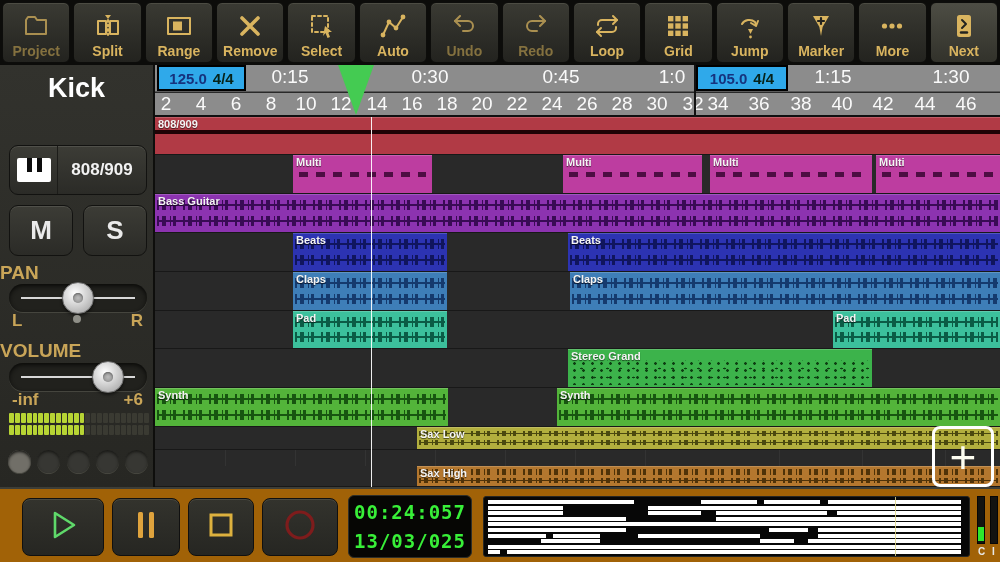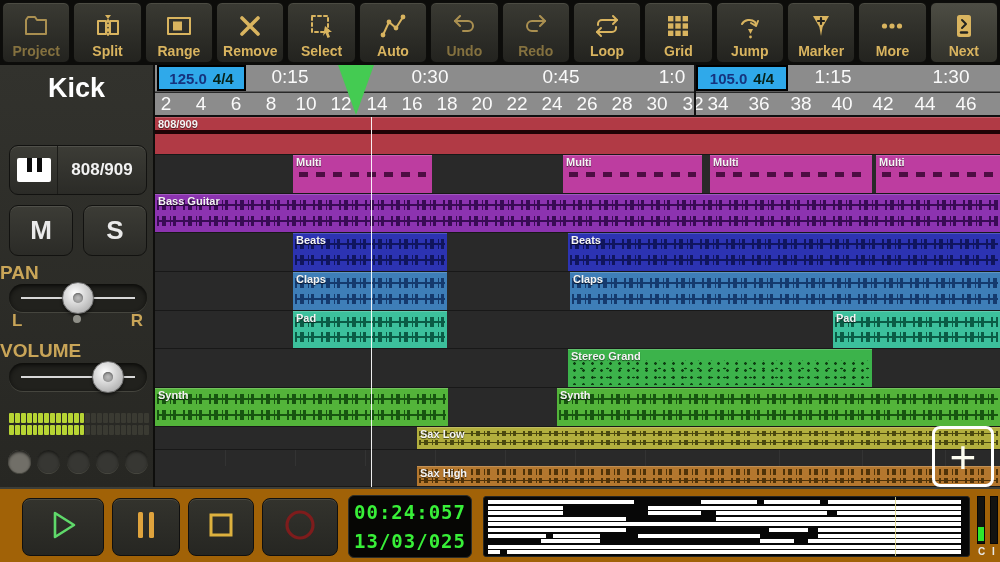--- a/index.html
+++ b/index.html
@@ -264,20 +264,24 @@
     <div class="scale-row" style="top:246px;">
       <span>L</span>
       <span>R</span>
     </div>
     <div class="center-dot" style="top:250px;"></div>
 
     <div class="gold-label" style="top:275px;">VOLUME</div>
     <div class="slider" style="top:298px;">
       <div class="groove"></div>
       <div class="knob" id="vol-knob" style="left: 72%;"></div>
+    </div>
+    <div class="scale-row" style="top:325px;">
+      <span>-inf</span>
+      <span>+6</span>
     </div>
 
     <div class="meter" id="level-meter">
         <div class="meter-row">
           <div class="seg lit"></div>
           <div class="seg lit"></div>
           <div class="seg lit"></div>
           <div class="seg lit"></div>
           <div class="seg lit"></div>
           <div class="seg lit"></div>

